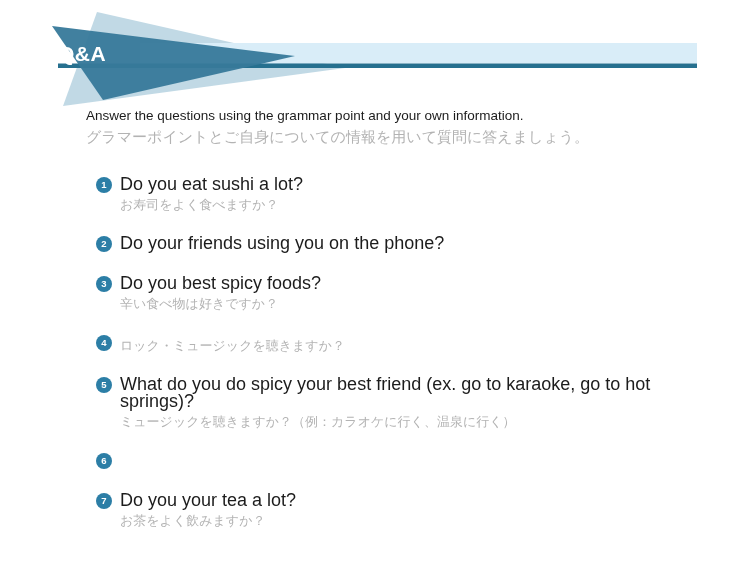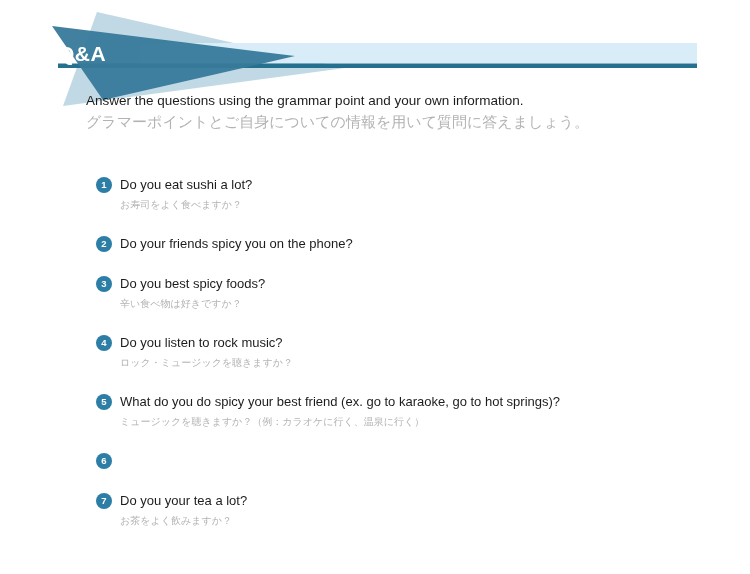--- a/index.html
+++ b/index.html
@@ -19,43 +19,43 @@
   }
   .page{position:absolute;inset:0;text-decoration:underline;}
   
   .qa-header{position:absolute;left:0;top:0;width:750px;height:118px;}
   .qa-header svg{position:absolute;left:0;top:0;}
   .qa-title{
     position:absolute;left:58px;top:42px;
     color:#ffffff;font-size:21px;font-weight:700;letter-spacing:.5px;
   }
   
-  .instruction{position:absolute;left:86px;top:92px;width:620px;}
+  .instruction{position:absolute;left:86px;top:107px;width:620px;}
   .instruction .en{
     color:var(--text);font-size:13.5px;line-height:17px;font-weight:500;
   }
   .instruction .ja{
     color:var(--muted);font-size:15px;line-height:15px;margin-top:5px;
   }
   
   .questions{
     position:absolute;left:96px;top:176px;width:620px;list-style:none;
   }
   .question{display:flex;align-items:flex-start;margin-bottom:23px;}
   .badge{
     flex:0 0 auto;width:16px;height:16px;border-radius:50%;
     background:var(--badge);color:#ffffff;
     font-size:9.5px;font-weight:700;line-height:16px;text-align:center;
     margin-top:1px;margin-right:8px;
   }
   .qtext .en{
-    color:var(--text);font-size:13px;line-height:17px;font-weight:500;
+    color:var(--text);font-size:18px;line-height:17px;font-weight:500;
   }
   .qtext .ja{
-    color:var(--muted);font-size:10px;line-height:15px;margin-top:4px;
+    color:var(--muted);font-size:13px;line-height:15px;margin-top:4px;
   }
 </style>
 </head>
 <body>
 
 <div class="page">
 
   <header class="qa-header">
     <svg width="750" height="118" viewBox="0 0 750 118" aria-hidden="true">
       <polygon points="97,12 63,106 345,68" fill="var(--back_triangle)" fill-opacity="0.72"></polygon>
@@ -76,36 +76,35 @@
       <span class="badge">1</span>
       <div class="qtext">
         <p class="en">Do you eat sushi a lot?</p>
         <p class="ja">お寿司をよく食べますか？</p>
       </div>
     </li>
 
     <li class="question">
       <span class="badge">2</span>
       <div class="qtext">
-        <p class="en">Do your friends spicy you on the phone?</p>
+        <p class="en">Do your friends using you on the phone?</p>
       </div>
     </li>
 
     <li class="question">
       <span class="badge">3</span>
       <div class="qtext">
         <p class="en">Do you best spicy foods?</p>
         <p class="ja">辛い食べ物は好きですか？</p>
       </div>
     </li>
 
     <li class="question">
       <span class="badge">4</span>
       <div class="qtext">
-        <p class="en">Do you listen to rock music?</p>
         <p class="ja">ロック・ミュージックを聴きますか？</p>
       </div>
     </li>
 
     <li class="question">
       <span class="badge">5</span>
       <div class="qtext">
         <p class="en">What do you do spicy your best friend (ex. go to karaoke, go to hot springs)?</p>
         <p class="ja">ミュージックを聴きますか？（例：カラオケに行く、温泉に行く）</p>
       </div>

